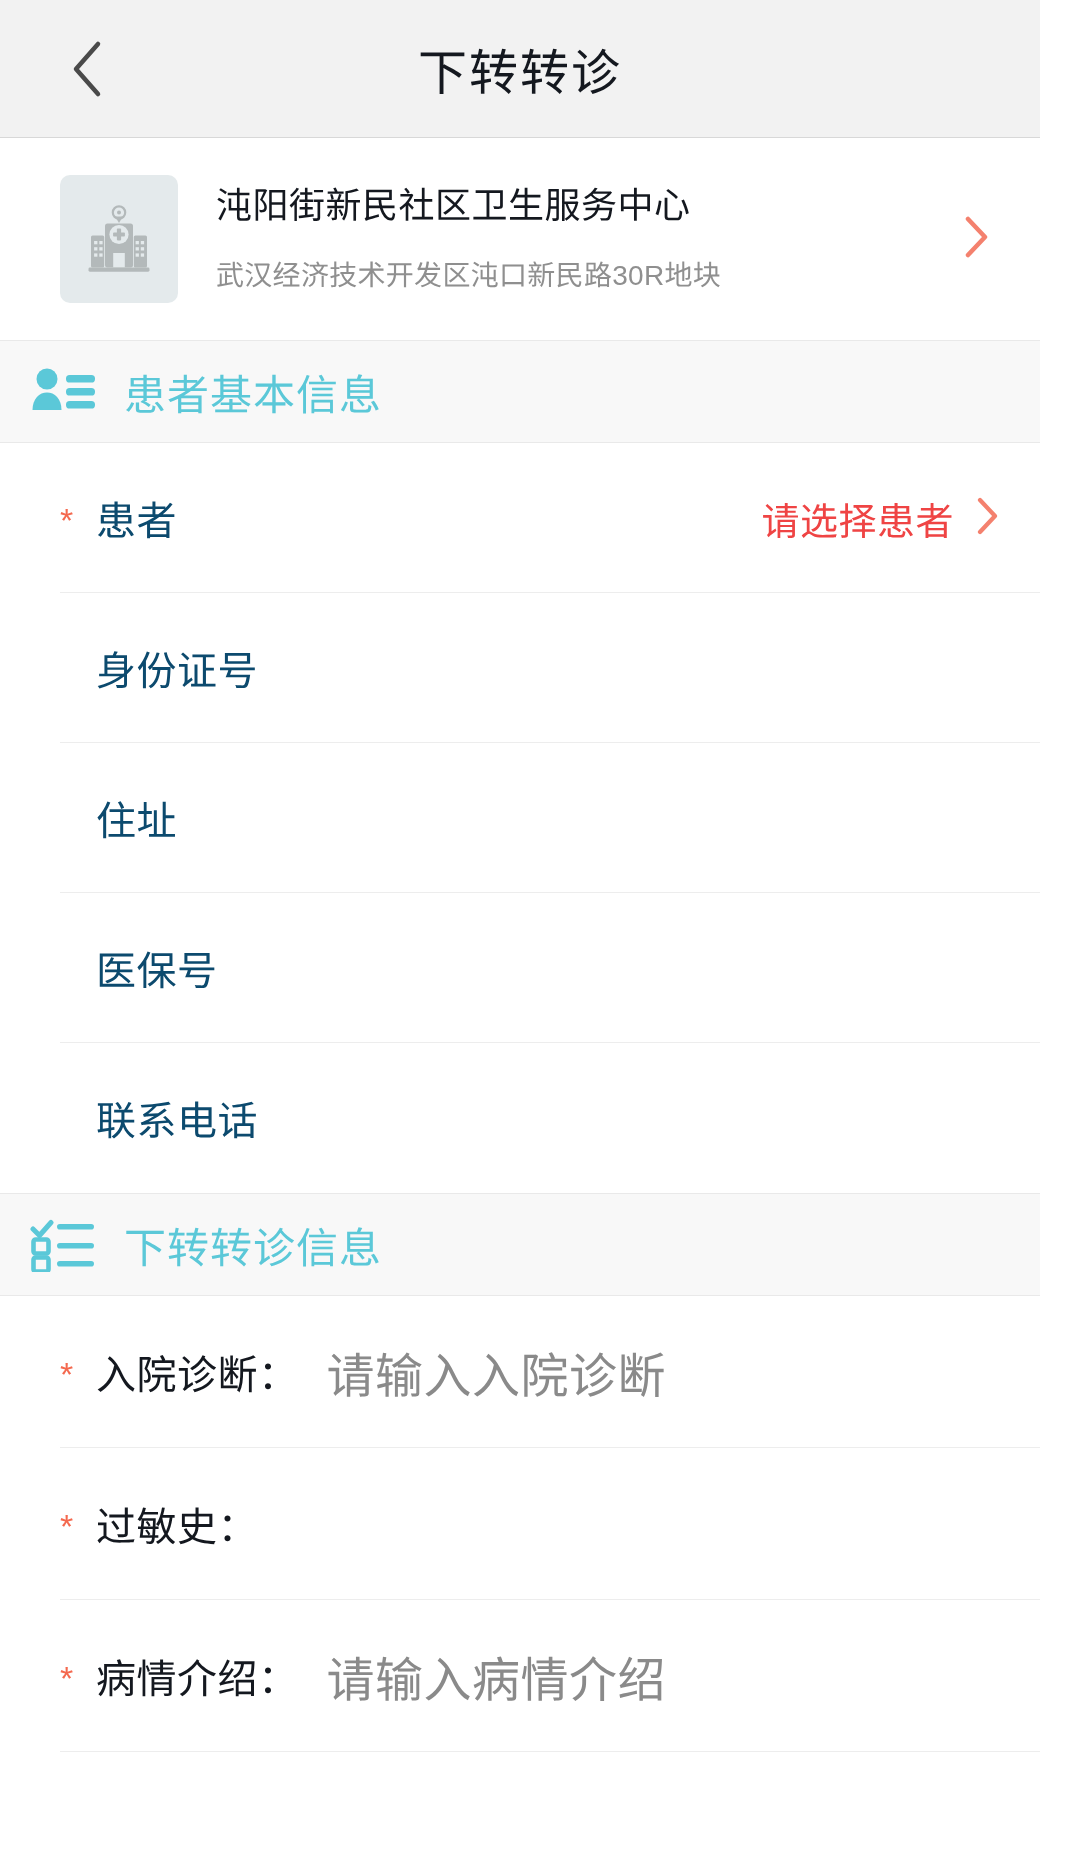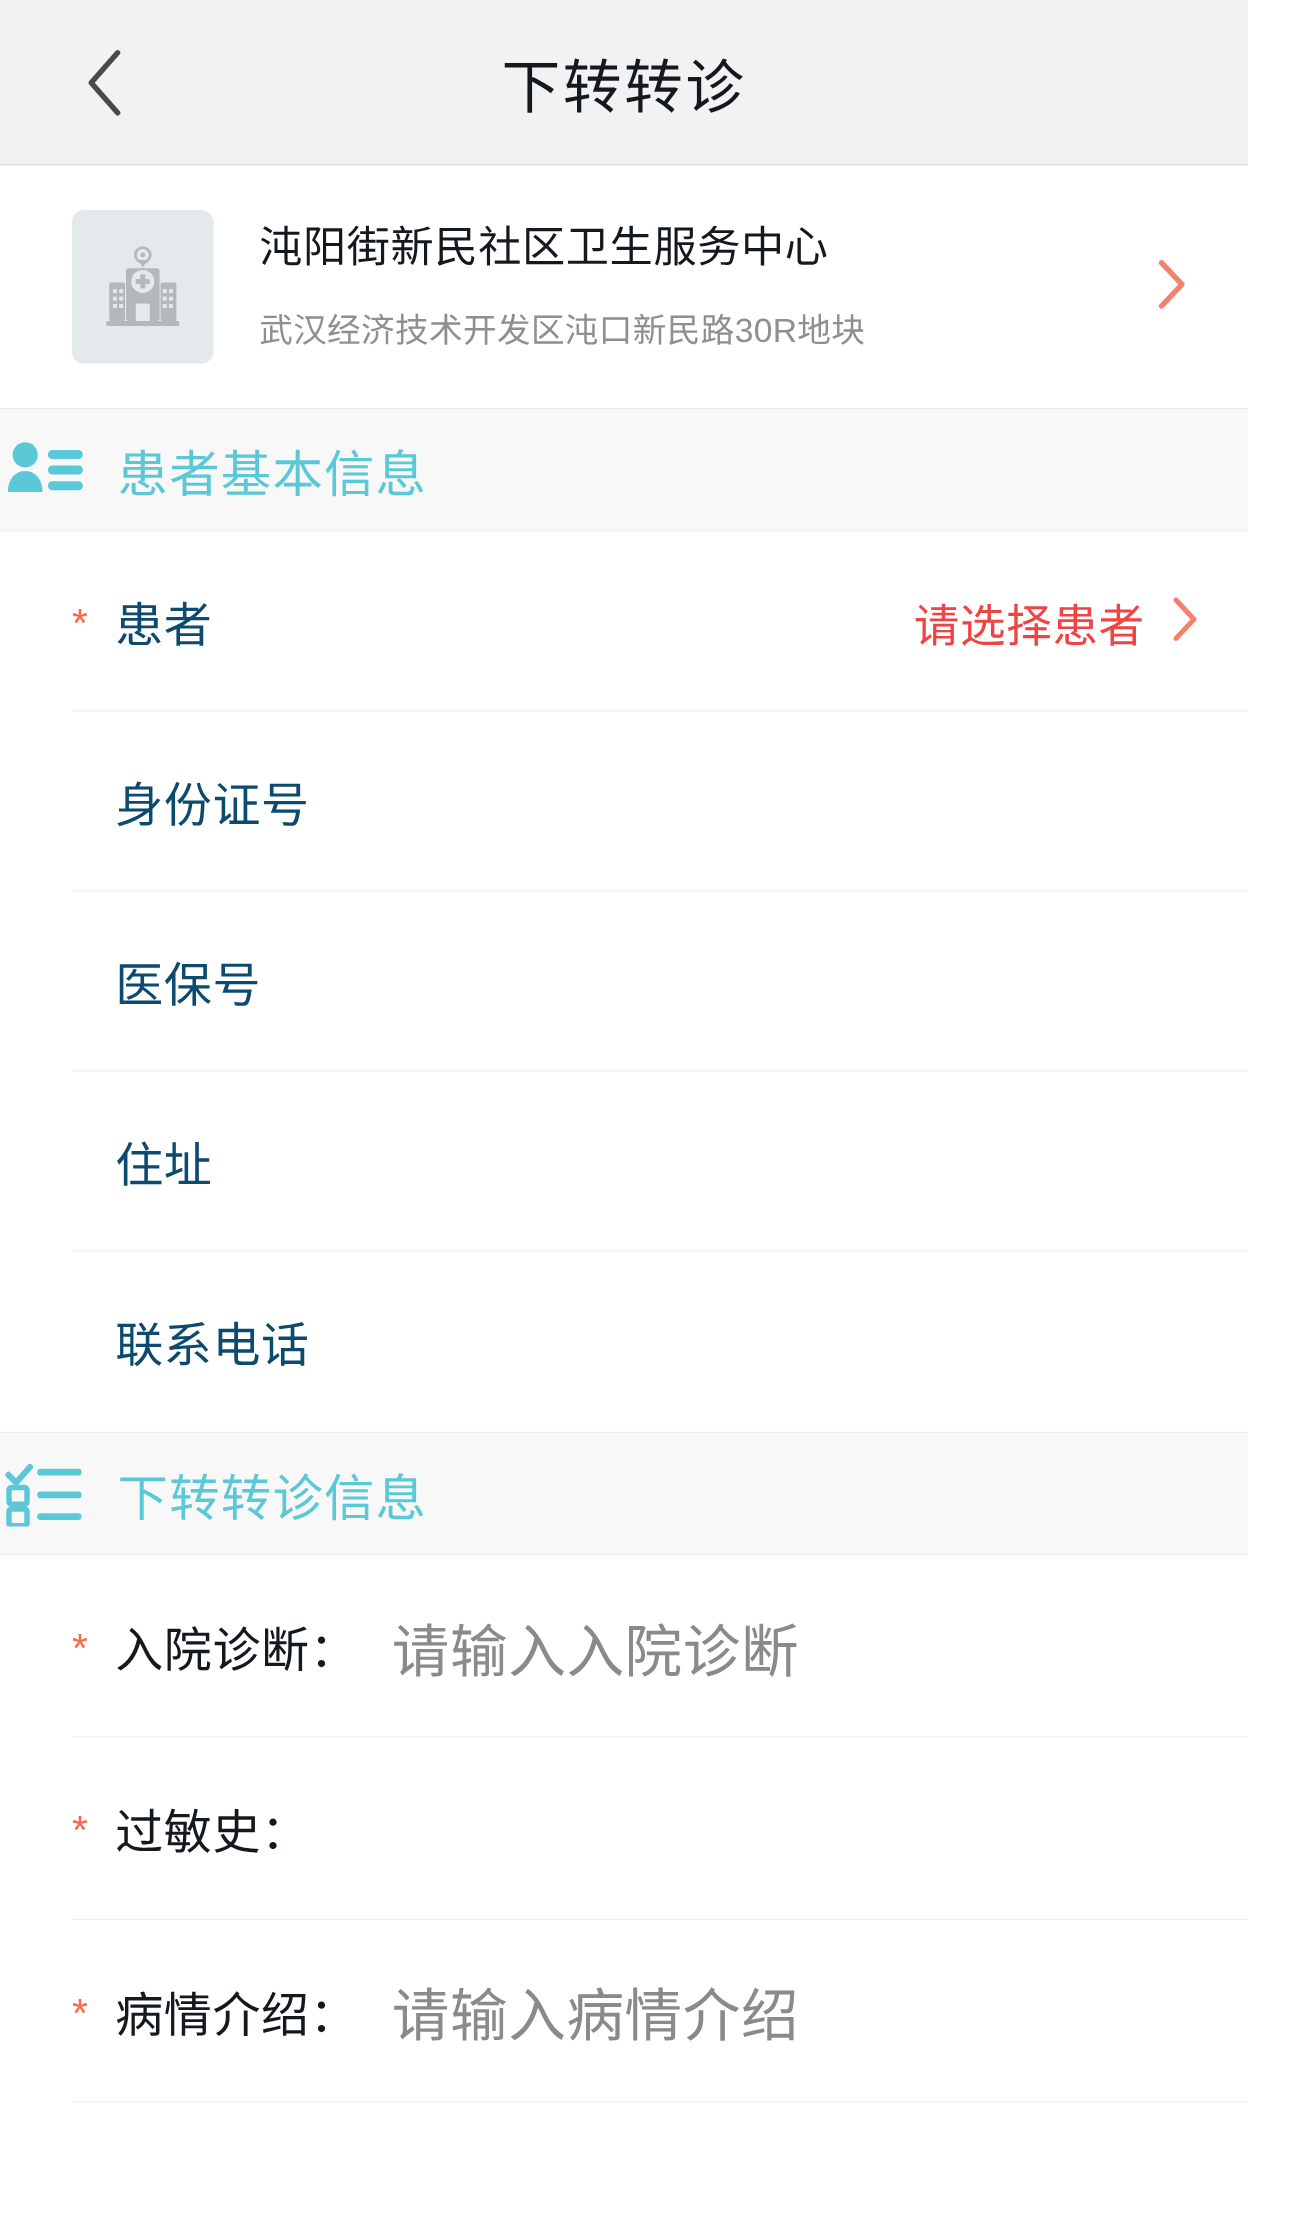--- a/index.html
+++ b/index.html
@@ -63,20 +63,21 @@
     display:flex; align-items:center;
   }
 
   
   .section-head{
     flex:0 0 103px;
     background:#f8f8f8;
     border-top:1px solid #e9e9e9;
     border-bottom:1px solid #e9e9e9;
     display:flex; align-items:center;
+    padding-left:26px;
   }
   .section-icon{ width:74px; height:56px; flex:0 0 74px; display:flex; align-items:center; justify-content:center; }
   .section-icon svg{ display:block; }
   .section-title{
     font-size:42px; color:#5bc8d8; margin-left:24px; letter-spacing:1px;
   }
 
   
   .rows{ background:#fff; }
   .row{
@@ -227,28 +228,28 @@
 
     <div class="row with-divider no-star">
       <span class="req-star blank">*</span>
       <span class="row-label">身份证号</span>
       <span class="row-spacer"></span>
       <span class="row-value"></span>
     </div>
 
     <div class="row with-divider no-star">
       <span class="req-star blank">*</span>
-      <span class="row-label">医保号</span>
+      <span class="row-label">住址</span>
       <span class="row-spacer"></span>
       <span class="row-value"></span>
     </div>
 
     <div class="row with-divider no-star">
       <span class="req-star blank">*</span>
-      <span class="row-label">住址</span>
+      <span class="row-label">医保号</span>
       <span class="row-spacer"></span>
       <span class="row-value"></span>
     </div>
 
     <div class="row no-star">
       <span class="req-star blank">*</span>
       <span class="row-label">联系电话</span>
       <span class="row-spacer"></span>
       <span class="row-value"></span>
     </div>

